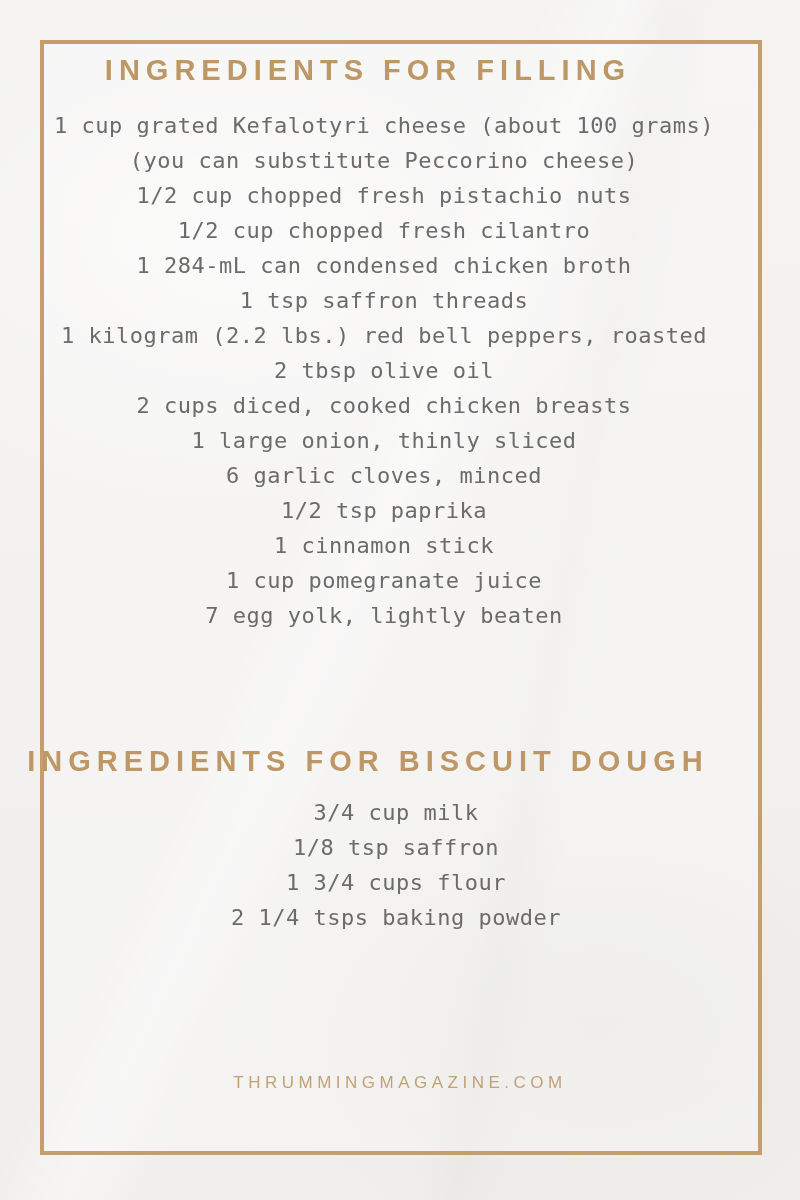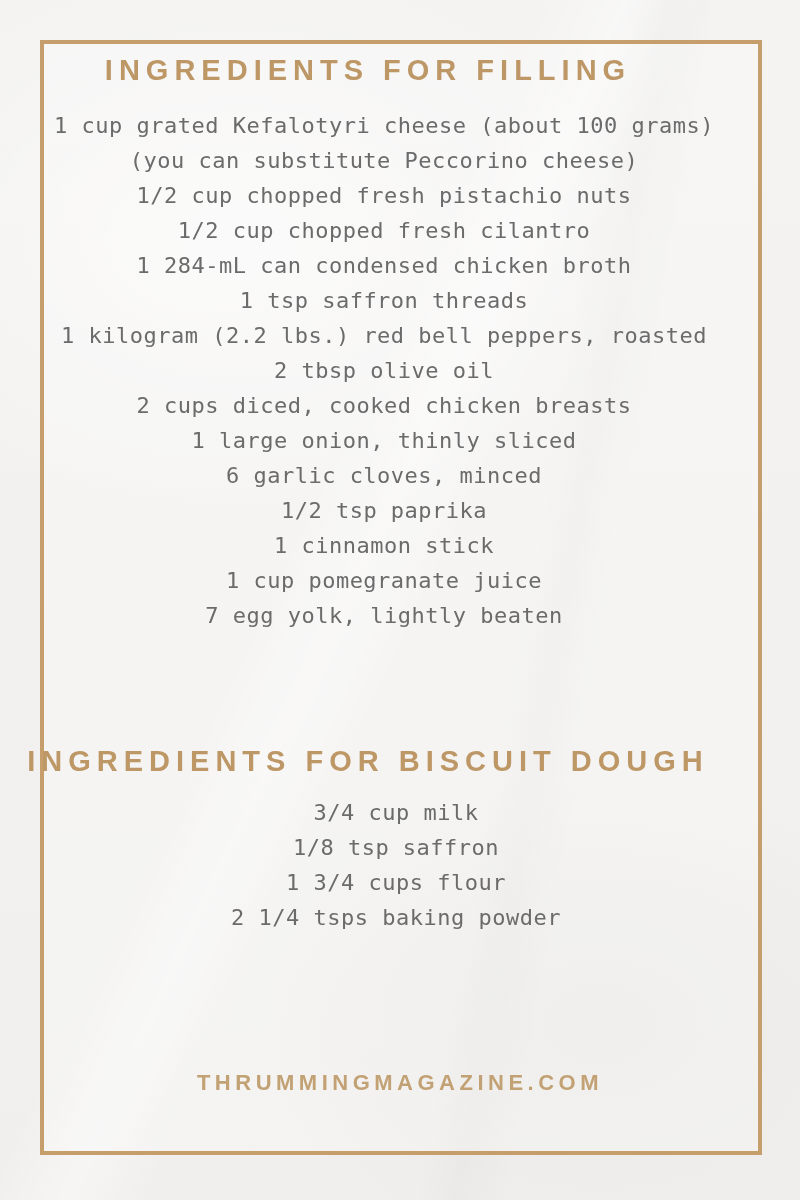--- a/index.html
+++ b/index.html
@@ -67,22 +67,22 @@
 
   #list-filling { top: 108px; }
   #list-dough   { top: 795px; padding-left: 24px; }
 
   .footer-url {
     position: absolute;
     top: 1073px;
     left: 0;
     width: 800px;
     text-align: center;
-    font-weight: bold;
-    font-size: 22px;
+    font-weight: normal;
+    font-size: 17px;
     line-height: 20px;
     letter-spacing: 4.5px;
     color: #c2a275;
   }
 </style>
 </head>
 <body>
 
 <div class="paper-texture"></div>
 

